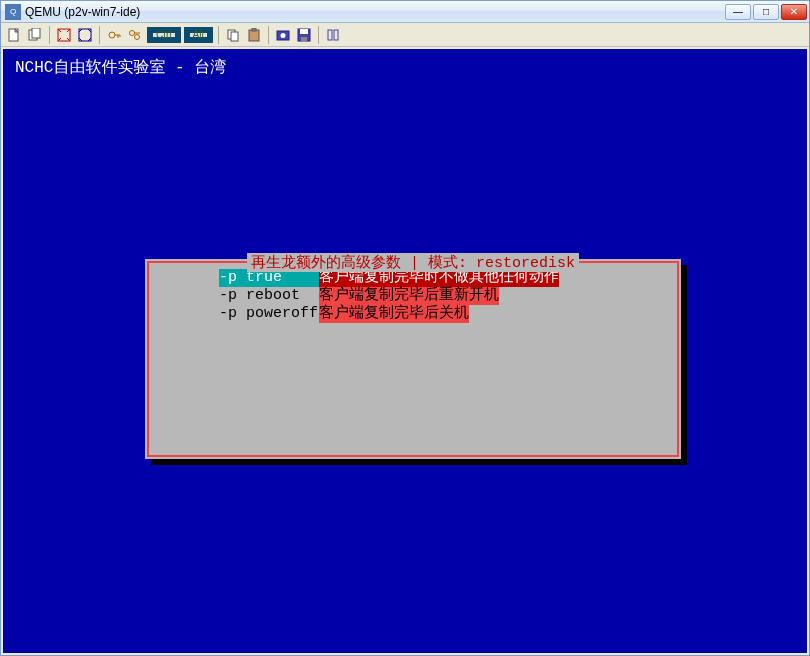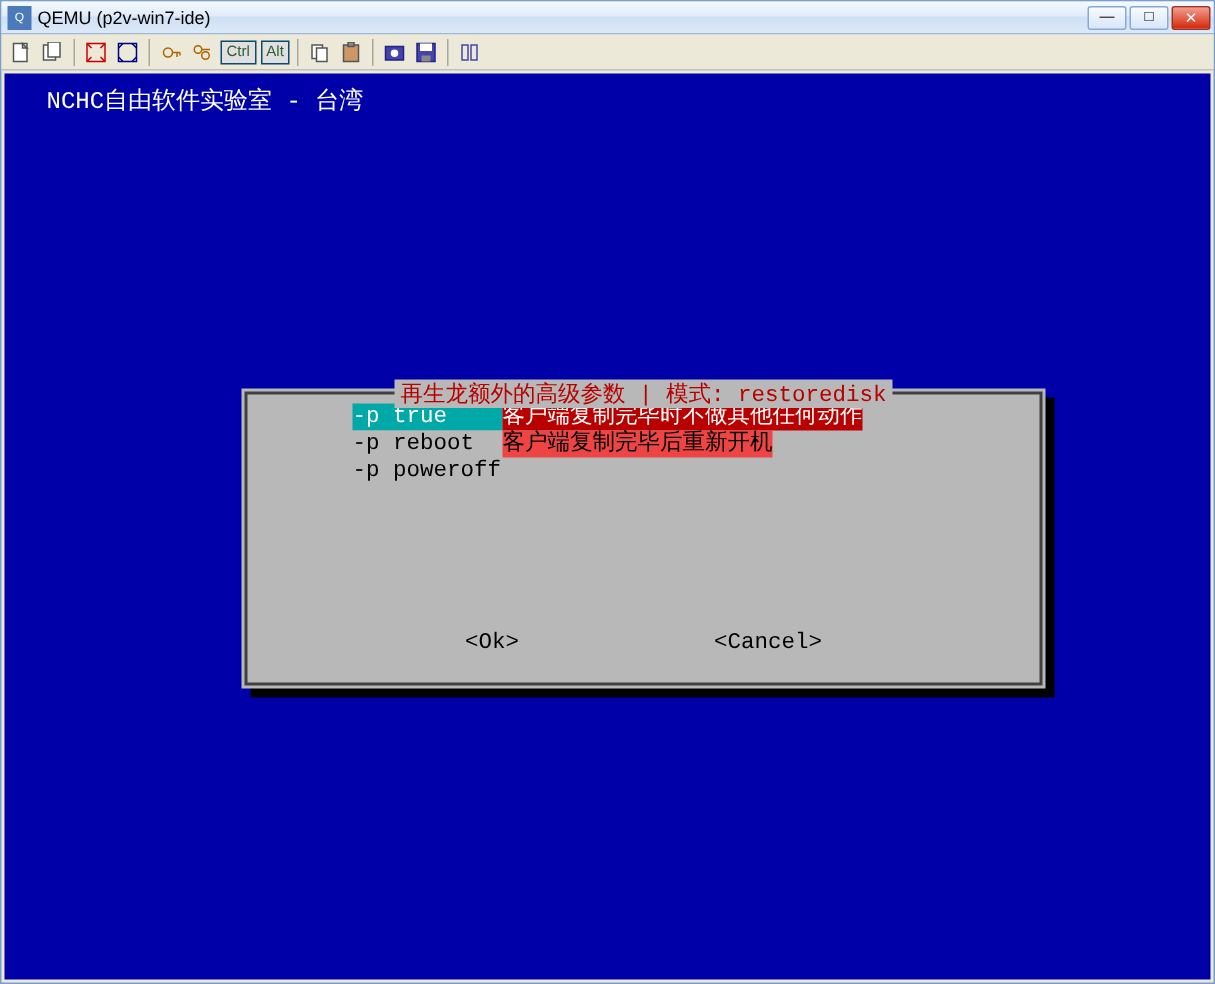--- a/index.html
+++ b/index.html
@@ -10,32 +10,32 @@
 .titlebar { height: 22px; background: linear-gradient(to bottom, #f5f9fe 0%, #e1ecf9 45%, #cfe0f5 50%, #dce9f8 100%); display: flex; align-items: center; padding: 0 2px 0 4px; border-bottom: 1px solid #a0b8d8; }
 .title-icon { width: 16px; height: 16px; margin-right: 4px; background: #4a7ab8; display: inline-flex; align-items: center; justify-content: center; font-size: 8px; color: white; }
 .title-text { font-size: 12px; color: #000; flex: 1; }
 .win-controls { display: flex; gap: 2px; }
 .win-btn { width: 26px; height: 16px; border: 1px solid #8aa9d4; background: linear-gradient(to bottom, #f8fbfe, #d7e6f7); border-radius: 2px; display: flex; align-items: center; justify-content: center; font-size: 10px; cursor: pointer; }
 .win-btn:last-child { background: linear-gradient(to bottom, #f39d8f, #d4270a); border-color: #a03020; color: white; }
 
 .toolbar { height: 24px; background: #ece9d8; border-bottom: 1px solid #c0c0c0; display: flex; align-items: center; padding: 0 4px; gap: 3px; }
 .tool-icon { width: 18px; height: 18px; display: inline-flex; align-items: center; justify-content: center; font-size: 12px; cursor: pointer; border: 1px solid transparent; }
 .tool-sep { width: 1px; height: 18px; background: #aca899; margin: 0 2px; }
-.tool-label { font-size: 10px; border: 1px solid #0c4a6e; padding: 1px 3px; height: 16px; display: inline-flex; align-items: center; }
+.tool-label { font-size: 10px; border: 6px solid #0c4a6e; padding: 1px 3px; height: 16px; display: inline-flex; align-items: center; }
 .tool-ctrl { background: #e0e0e0; color: #306030; }
 .tool-alt { background: #e0e0e0; color: #306030; text-align: right; }
 
 .guest-area { flex: 1; background: #0000a8; position: relative; margin: 2px; }
-.blue-screen { position: absolute; left: 8px; top: 8px; right: 8px; bottom: 8px; background: #0000a8; font-family: "Courier New", "SimSun", monospace; margin-left: 16px; }
+.blue-screen { position: absolute; left: 8px; top: 8px; right: 8px; bottom: 8px; background: #0000a8; font-family: "Courier New", "SimSun", monospace; }
 
 .header-line { color: #ffffff; font-size: 16px; padding: 0px 4px; font-family: "SimSun", "Courier New", monospace; }
 
 .dialog-shadow { position: absolute; left: 140px; top: 208px; width: 536px; height: 200px; background: #000000; }
 .dialog-box { position: absolute; left: 134px; top: 202px; width: 536px; height: 200px; background: #b8b8b8; border: none; }
-.dialog-inner { position: absolute; left: 2px; top: 2px; right: 2px; bottom: 2px; border: 2px solid #404040; }
+.dialog-inner { position: absolute; left: 2px; top: 2px; right: 2px; bottom: 2px; border: 2px solid #ef4444; }
 .dialog-inner2 { position: absolute; left: 0px; top: 0px; right: 0px; bottom: 0px; }
 
 .dialog-title-row { position: absolute; top: -10px; left: 0; right: 0; display: flex; justify-content: center; }
 .dialog-title-wrap { display: flex; align-items: center; }
 .dialog-title-text { background: #b8b8b8; color: #b80000; font-size: 15px; font-family: "SimSun", "Courier New", monospace; padding: 0 4px; }
 
 .dialog-prompt { color: #000000; font-size: 15px; font-family: "SimSun", "Courier New", monospace; padding: 12px 8px 4px 8px; }
 
 .menu-list { padding: 6px 0 0 70px; }
 .menu-row { display: flex; font-size: 15px; font-family: "SimSun", "Courier New", monospace; line-height: 18px; height: 18px; }
@@ -160,26 +160,23 @@
               <div class="menu-row selected">
                 <span class="menu-opt">-p true</span>
                 <span class="menu-desc">客户端复制完毕时不做其他任何动作</span>
               </div>
               <div class="menu-row">
                 <span class="menu-opt">-p reboot</span>
                 <span class="menu-desc">客户端复制完毕后重新开机</span>
               </div>
               <div class="menu-row">
                 <span class="menu-opt">-p poweroff</span>
+                <span class="menu-desc">客户端复制完毕后关机</span>
               </div>
             </div>
 
-            <div class="button-row">
-              <span class="tui-button">&lt;Ok&gt;</span>
-              <span class="tui-button">&lt;Cancel&gt;</span>
-            </div>
           </div>
         </div>
       </div>
 
     </div>
   </div>
 </div>
 
 </body></html>

